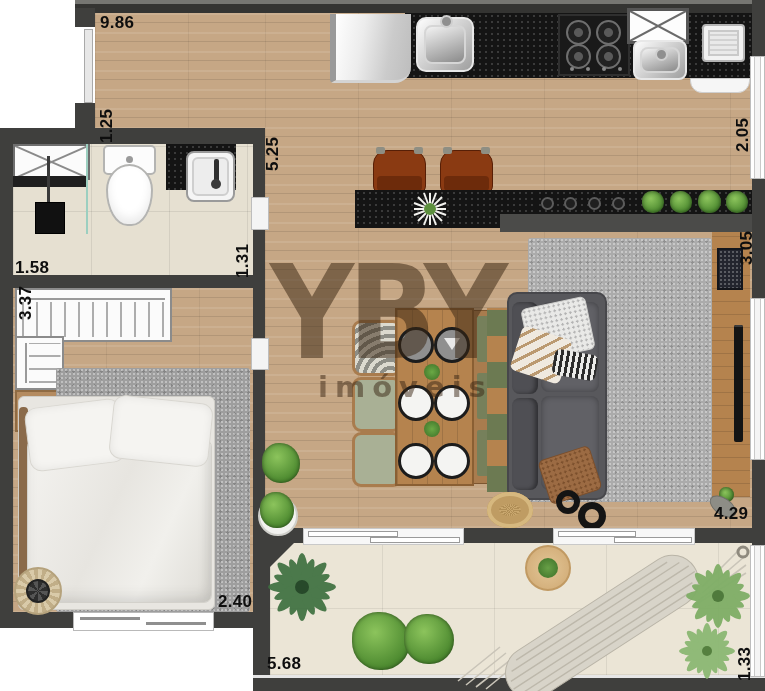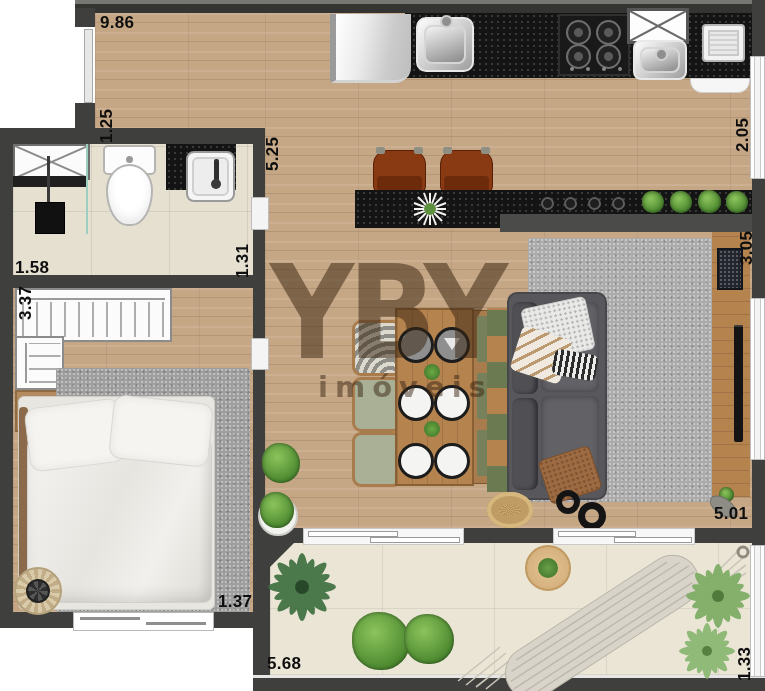--- a/index.html
+++ b/index.html
@@ -412,18 +412,18 @@
   <div class="wm-sub">imóveis</div>
 
   <span class="dim" style="left:100px;top:13px;">9.86</span>
   <span class="dim v" style="left:97px;top:143px;">1.25</span>
   <span class="dim v" style="left:263px;top:171px;">5.25</span>
   <span class="dim v" style="left:733px;top:152px;">2.05</span>
   <span class="dim" style="left:15px;top:258px;">1.58</span>
   <span class="dim v" style="left:233px;top:278px;">1.31</span>
   <span class="dim v" style="left:16px;top:320px;">3.37</span>
   <span class="dim v" style="left:737px;top:265px;">3.05</span>
-  <span class="dim" style="left:218px;top:592px;">1.37</span>
-  <span class="dim" style="left:714px;top:504px;">5.01</span>
+  <span class="dim" style="left:218px;top:592px;">2.40</span>
+  <span class="dim" style="left:714px;top:504px;">4.29</span>
   <span class="dim" style="left:267px;top:654px;">5.68</span>
   <span class="dim v" style="left:735px;top:681px;">1.33</span>
 
 </div>
 
 </body></html>

